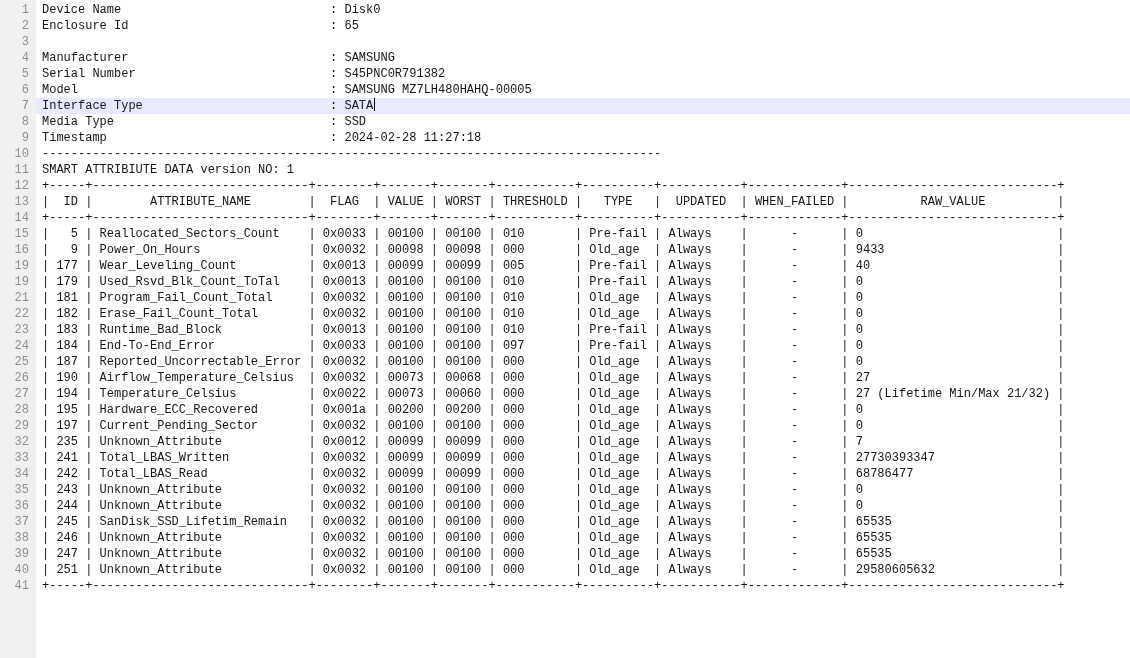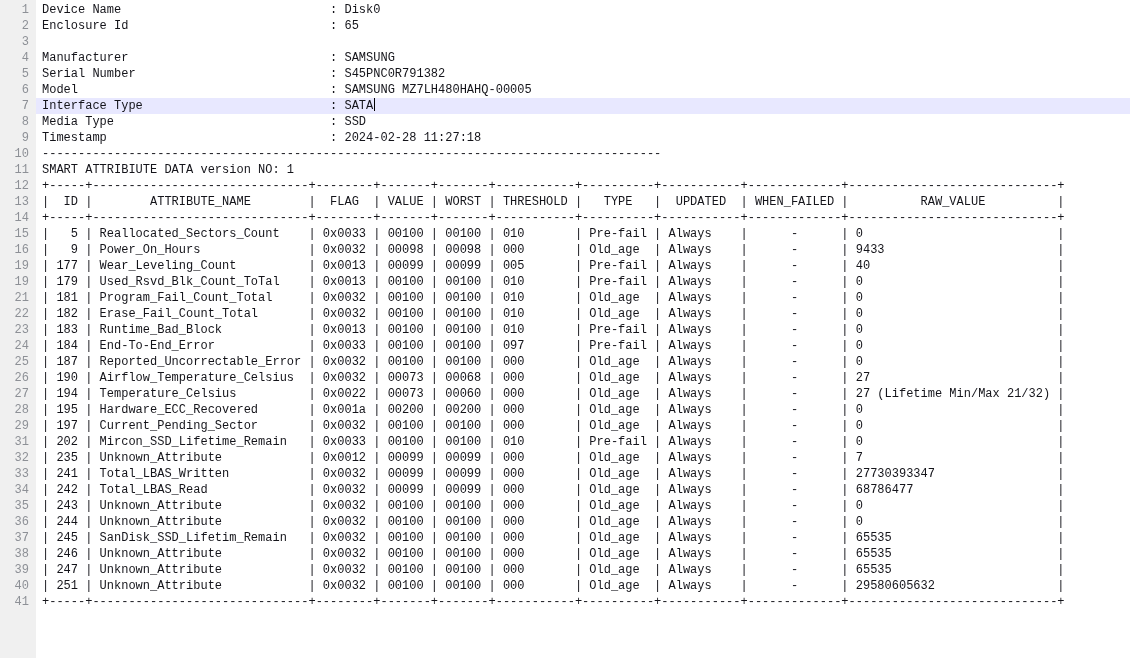--- a/index.html
+++ b/index.html
@@ -56,21 +56,20 @@
       <div class="ln-row"><div class="gutter-cell">19</div><div class="line-text">| 179 | Used_Rsvd_Blk_Count_ToTal    | 0x0013 | 00100 | 00100 | 010       | Pre-fail | Always    |      -      | 0                           |</div></div>
       <div class="ln-row"><div class="gutter-cell">21</div><div class="line-text">| 181 | Program_Fail_Count_Total     | 0x0032 | 00100 | 00100 | 010       | Old_age  | Always    |      -      | 0                           |</div></div>
       <div class="ln-row"><div class="gutter-cell">22</div><div class="line-text">| 182 | Erase_Fail_Count_Total       | 0x0032 | 00100 | 00100 | 010       | Old_age  | Always    |      -      | 0                           |</div></div>
       <div class="ln-row"><div class="gutter-cell">23</div><div class="line-text">| 183 | Runtime_Bad_Block            | 0x0013 | 00100 | 00100 | 010       | Pre-fail | Always    |      -      | 0                           |</div></div>
       <div class="ln-row"><div class="gutter-cell">24</div><div class="line-text">| 184 | End-To-End_Error             | 0x0033 | 00100 | 00100 | 097       | Pre-fail | Always    |      -      | 0                           |</div></div>
       <div class="ln-row"><div class="gutter-cell">25</div><div class="line-text">| 187 | Reported_Uncorrectable_Error | 0x0032 | 00100 | 00100 | 000       | Old_age  | Always    |      -      | 0                           |</div></div>
       <div class="ln-row"><div class="gutter-cell">26</div><div class="line-text">| 190 | Airflow_Temperature_Celsius  | 0x0032 | 00073 | 00068 | 000       | Old_age  | Always    |      -      | 27                          |</div></div>
       <div class="ln-row"><div class="gutter-cell">27</div><div class="line-text">| 194 | Temperature_Celsius          | 0x0022 | 00073 | 00060 | 000       | Old_age  | Always    |      -      | 27 (Lifetime Min/Max 21/32) |</div></div>
       <div class="ln-row"><div class="gutter-cell">28</div><div class="line-text">| 195 | Hardware_ECC_Recovered       | 0x001a | 00200 | 00200 | 000       | Old_age  | Always    |      -      | 0                           |</div></div>
       <div class="ln-row"><div class="gutter-cell">29</div><div class="line-text">| 197 | Current_Pending_Sector       | 0x0032 | 00100 | 00100 | 000       | Old_age  | Always    |      -      | 0                           |</div></div>
-      <div class="ln-row"><div class="gutter-cell">31</div><div class="line-text">| 202 | Mircon_SSD_Lifetime_Remain   | 0x0033 | 00100 | 00100 | 010       | Pre-fail | Always    |      -      | 0                           |</div></div>
       <div class="ln-row"><div class="gutter-cell">32</div><div class="line-text">| 235 | Unknown_Attribute            | 0x0012 | 00099 | 00099 | 000       | Old_age  | Always    |      -      | 7                           |</div></div>
       <div class="ln-row"><div class="gutter-cell">33</div><div class="line-text">| 241 | Total_LBAS_Written           | 0x0032 | 00099 | 00099 | 000       | Old_age  | Always    |      -      | 27730393347                 |</div></div>
       <div class="ln-row"><div class="gutter-cell">34</div><div class="line-text">| 242 | Total_LBAS_Read              | 0x0032 | 00099 | 00099 | 000       | Old_age  | Always    |      -      | 68786477                    |</div></div>
       <div class="ln-row"><div class="gutter-cell">35</div><div class="line-text">| 243 | Unknown_Attribute            | 0x0032 | 00100 | 00100 | 000       | Old_age  | Always    |      -      | 0                           |</div></div>
       <div class="ln-row"><div class="gutter-cell">36</div><div class="line-text">| 244 | Unknown_Attribute            | 0x0032 | 00100 | 00100 | 000       | Old_age  | Always    |      -      | 0                           |</div></div>
       <div class="ln-row"><div class="gutter-cell">37</div><div class="line-text">| 245 | SanDisk_SSD_Lifetim_Remain   | 0x0032 | 00100 | 00100 | 000       | Old_age  | Always    |      -      | 65535                       |</div></div>
       <div class="ln-row"><div class="gutter-cell">38</div><div class="line-text">| 246 | Unknown_Attribute            | 0x0032 | 00100 | 00100 | 000       | Old_age  | Always    |      -      | 65535                       |</div></div>
       <div class="ln-row"><div class="gutter-cell">39</div><div class="line-text">| 247 | Unknown_Attribute            | 0x0032 | 00100 | 00100 | 000       | Old_age  | Always    |      -      | 65535                       |</div></div>
       <div class="ln-row"><div class="gutter-cell">40</div><div class="line-text">| 251 | Unknown_Attribute            | 0x0032 | 00100 | 00100 | 000       | Old_age  | Always    |      -      | 29580605632                 |</div></div>
       <div class="ln-row"><div class="gutter-cell">41</div><div class="line-text">+-----+------------------------------+--------+-------+-------+-----------+----------+-----------+-------------+-----------------------------+</div></div>

